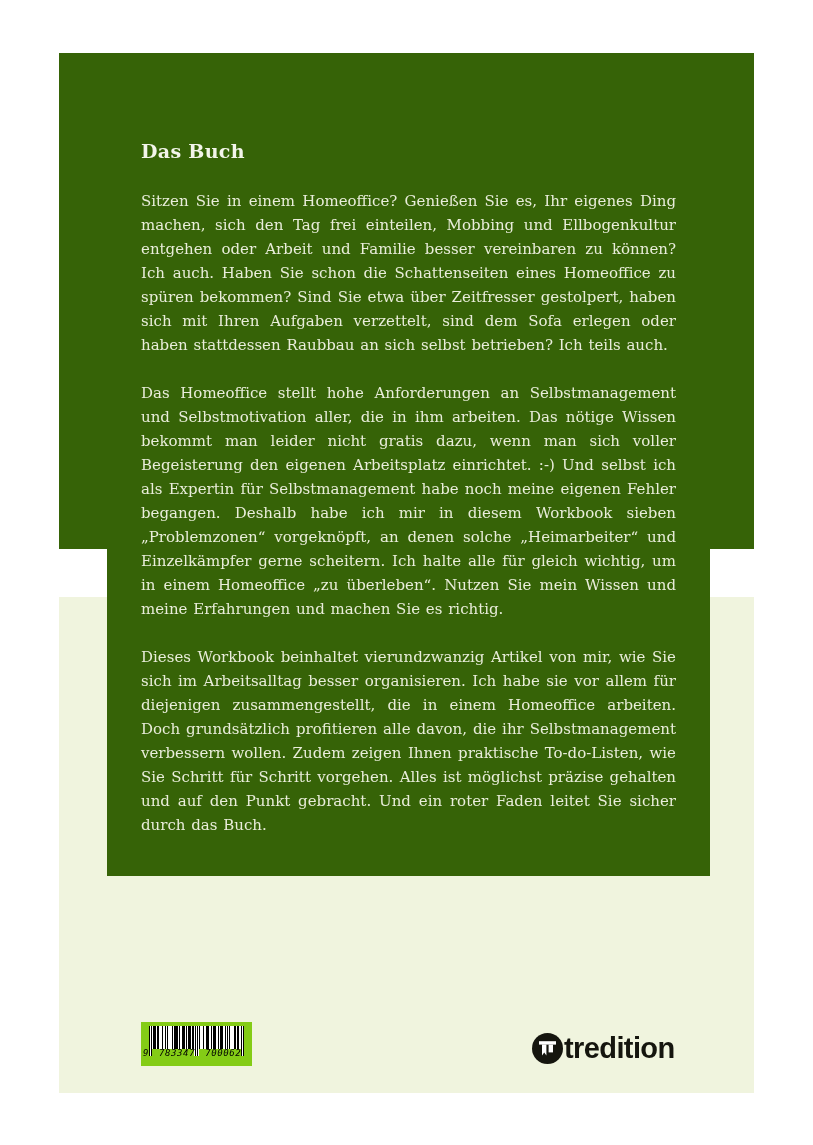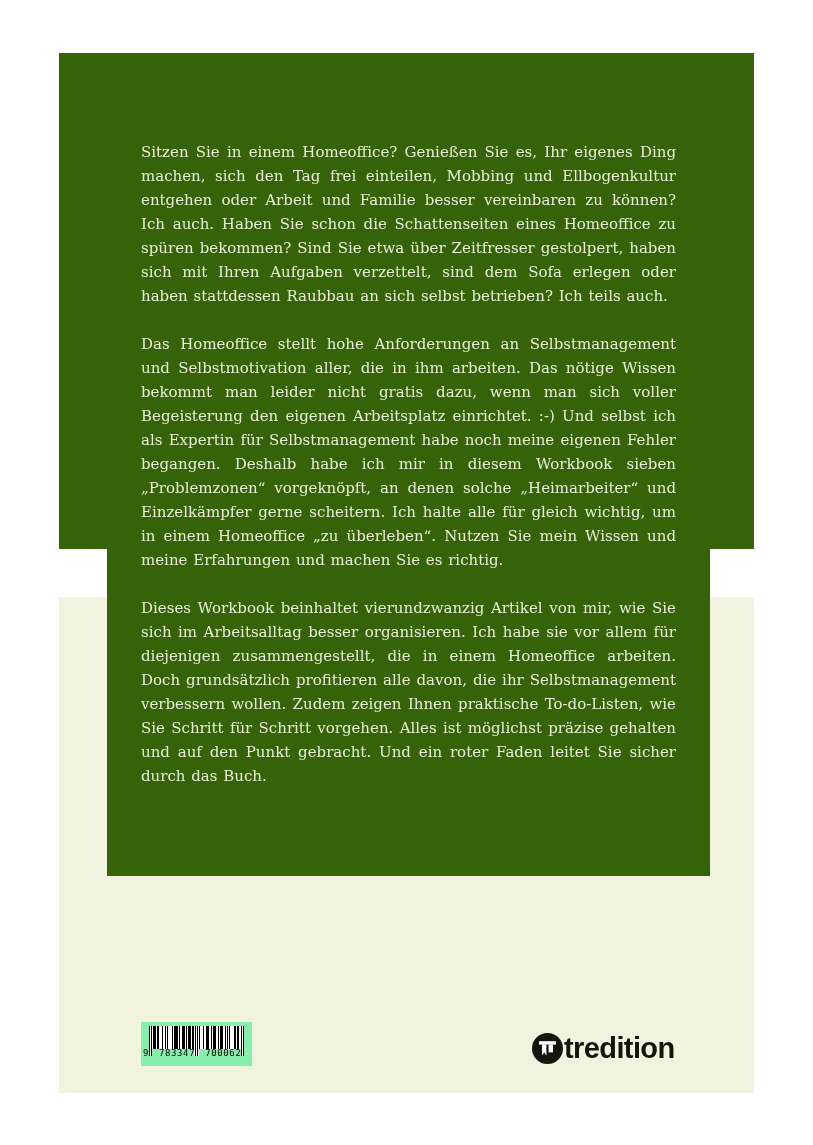--- a/index.html
+++ b/index.html
@@ -35,22 +35,23 @@
   }
   .text-panel p{
     font-size:15px;line-height:24px;text-align:justify;
     color:var(--body-ink);
     margin-bottom:24px;
     word-spacing:1px;
   }
   
   .barcode{
     position:absolute;left:141px;top:1022px;width:111px;height:44px;
-    background:#86efac;
+    background:#84cc16;
     padding:4px 8px 0 8px;
+    font-style:italic;
   }
   .barcode .bars{
     display:flex;align-items:flex-start;height:30px;position:relative;
   }
   .barcode .bar{flex:0 0 1px;height:23px;background:#ffffff;}
   .barcode .bar.on{background:#000000;}
   .barcode .bar.tall{height:30px;}
   .barcode .digits{
     margin-top:-8px;
     font-family:"DejaVu Sans Mono", monospace;
@@ -73,20 +74,21 @@
 </head>
 <body>
 
 <div>
 
   <div class="green-band"></div>
 
   <div class="cream-panel"></div>
 
   <div class="text-panel">
+    <h1 class="section-title">Das Buch</h1>
     <p>Sitzen Sie in einem Homeoffice? Genießen Sie es, Ihr eigenes Ding machen, sich den Tag frei einteilen, Mobbing und Ellbogenkultur entgehen oder Arbeit und Familie besser vereinbaren zu können? Ich auch. Haben Sie schon die Schattenseiten eines Homeoffice zu spüren bekommen? Sind Sie etwa über Zeitfresser gestolpert, haben sich mit Ihren Aufgaben verzettelt, sind dem Sofa erlegen oder haben stattdessen Raubbau an sich selbst betrieben? Ich teils auch.</p>
     <p>Das Homeoffice stellt hohe Anforderungen an Selbstmanagement und Selbstmotivation aller, die in ihm arbeiten. Das nötige Wissen bekommt man leider nicht gratis dazu, wenn man sich voller Begeisterung den eigenen Arbeitsplatz einrichtet. :-) Und selbst ich als Expertin für Selbstmanagement habe noch meine eigenen Fehler begangen. Deshalb habe ich mir in diesem Workbook sieben „Problemzonen“ vorgeknöpft, an denen solche „Heimarbeiter“ und Einzelkämpfer gerne scheitern. Ich halte alle für gleich wichtig, um in einem Homeoffice „zu überleben“. Nutzen Sie mein Wissen und meine Erfahrungen und machen Sie es richtig.</p>
     <p>Dieses Workbook beinhaltet vierundzwanzig Artikel von mir, wie Sie sich im Arbeitsalltag besser organisieren. Ich habe sie vor allem für diejenigen zusammengestellt, die in einem Homeoffice arbeiten. Doch grundsätzlich profitieren alle davon, die ihr Selbstmanagement verbessern wollen. Zudem zeigen Ihnen praktische To-do-Listen, wie Sie Schritt für Schritt vorgehen. Alles ist möglichst präzise gehalten und auf den Punkt gebracht. Und ein roter Faden leitet Sie sicher durch das Buch.</p>
   </div>
 
   <div class="barcode">
     <div class="bars">
         <span class="bar on tall"></span>
         <span class="bar tall"></span>
         <span class="bar on tall"></span>

